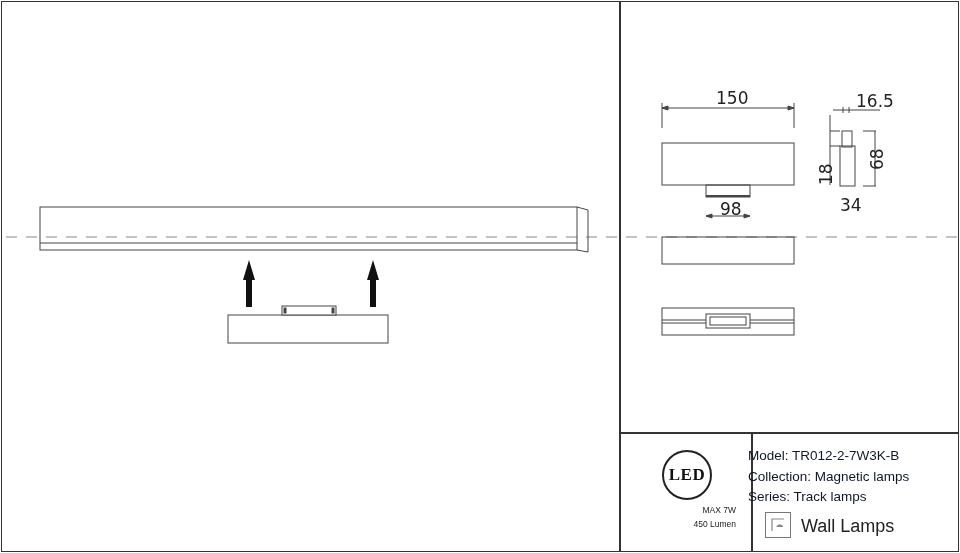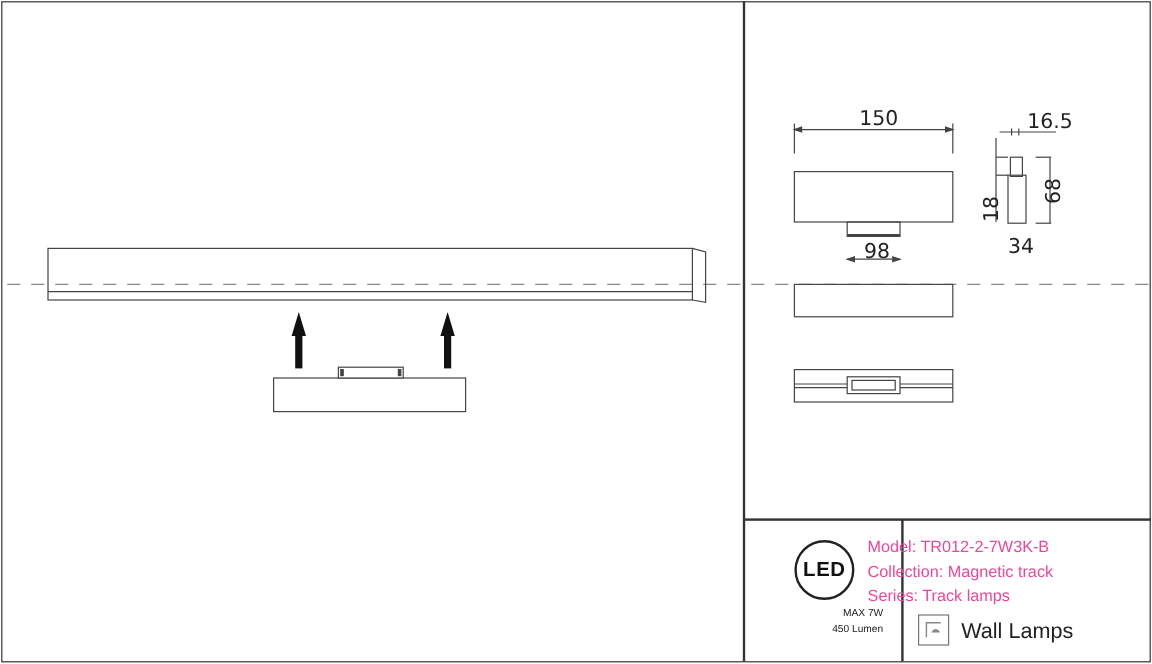--- a/index.html
+++ b/index.html
@@ -4,23 +4,23 @@
 <style>
   html, body { margin: 0; padding: 0; background: #ffffff; }
   body { width: 960px; height: 553px; position: relative; overflow: hidden; font-family: "Liberation Sans", sans-serif; color: #222; }
   .frame { position: absolute; left: 1px; top: 1px; width: 956px; height: 549px; border: 1px solid #333; box-sizing: content-box; }
   .divider-v { position: absolute; left: 619px; top: 1px; width: 2px; height: 550px; background: #333; }
   .divider-h { position: absolute; left: 620px; top: 432px; width: 339px; height: 1.5px; background: #333; }
   .divider-v2 { position: absolute; left: 751px; top: 433px; width: 1.5px; height: 118px; background: #333; }
   svg.draw { position: absolute; left: 0; top: 0; width: 960px; height: 553px; }
   .dim { font-family: "DejaVu Sans", sans-serif; font-size: 17px; fill: #222; }
   .led-badge { position: absolute; left: 662px; top: 450px; width: 50px; height: 50px; border: 2px solid #222; border-radius: 50%; box-sizing: border-box; display: flex; align-items: center; justify-content: center; }
-  .led-text { font-family: Liberation Sans, sans-serif; font-weight: bold; font-size: 17px; letter-spacing: 0.5px; color: #111; }
+  .led-text { font-family: Liberation Serif, serif; font-weight: bold; font-size: 17px; letter-spacing: 0.5px; color: #111; }
   .spec { position: absolute; left: 640px; width: 96px; text-align: right; font-size: 8.5px; color: #222; }
-  .info { position: absolute; left: 723px; font-size: 13.5px; color: #ec4899; white-space: nowrap; }
+  .info { position: absolute; left: 748px; font-size: 13.5px; color: #0f172a; white-space: nowrap; }
   .cat-icon { position: absolute; left: 765px; top: 512px; width: 26px; height: 26px; border: 1px solid #777; box-sizing: border-box; }
   .cat-label { position: absolute; left: 801px; top: 516px; font-size: 18px; color: #222; }
 </style>
 </head>
 <body>
 
 <div class="frame"></div>
 <div class="divider-v"></div>
 <div class="divider-h"></div>
 <div class="divider-v2"></div>
@@ -98,21 +98,21 @@
   </g>
 </svg>
 
 <div class="led-badge">
   <span class="led-text">LED</span>
 </div>
 <div class="spec" style="top:505px">MAX 7W</div>
 <div class="spec" style="top:519px">450 Lumen</div>
 
 <div class="info" style="top:448px">Model: TR012-2-7W3K-B</div>
-<div class="info" style="top:469px">Collection: Magnetic track</div>
+<div class="info" style="top:469px">Collection: Magnetic lamps</div>
 <div class="info" style="top:489px">Series: Track lamps</div>
 
 <div class="cat-icon">
   <svg width="24" height="24" viewBox="0 0 24 24">
     <polyline points="6,18 6,6 18,6" fill="none" stroke="#888" stroke-width="1.2"></polyline>
     <path d="M10 14 Q13 9 17 13 L17 14 Z" fill="#888"></path>
   </svg>
 </div>
 <div class="cat-label">Wall Lamps</div>
 

